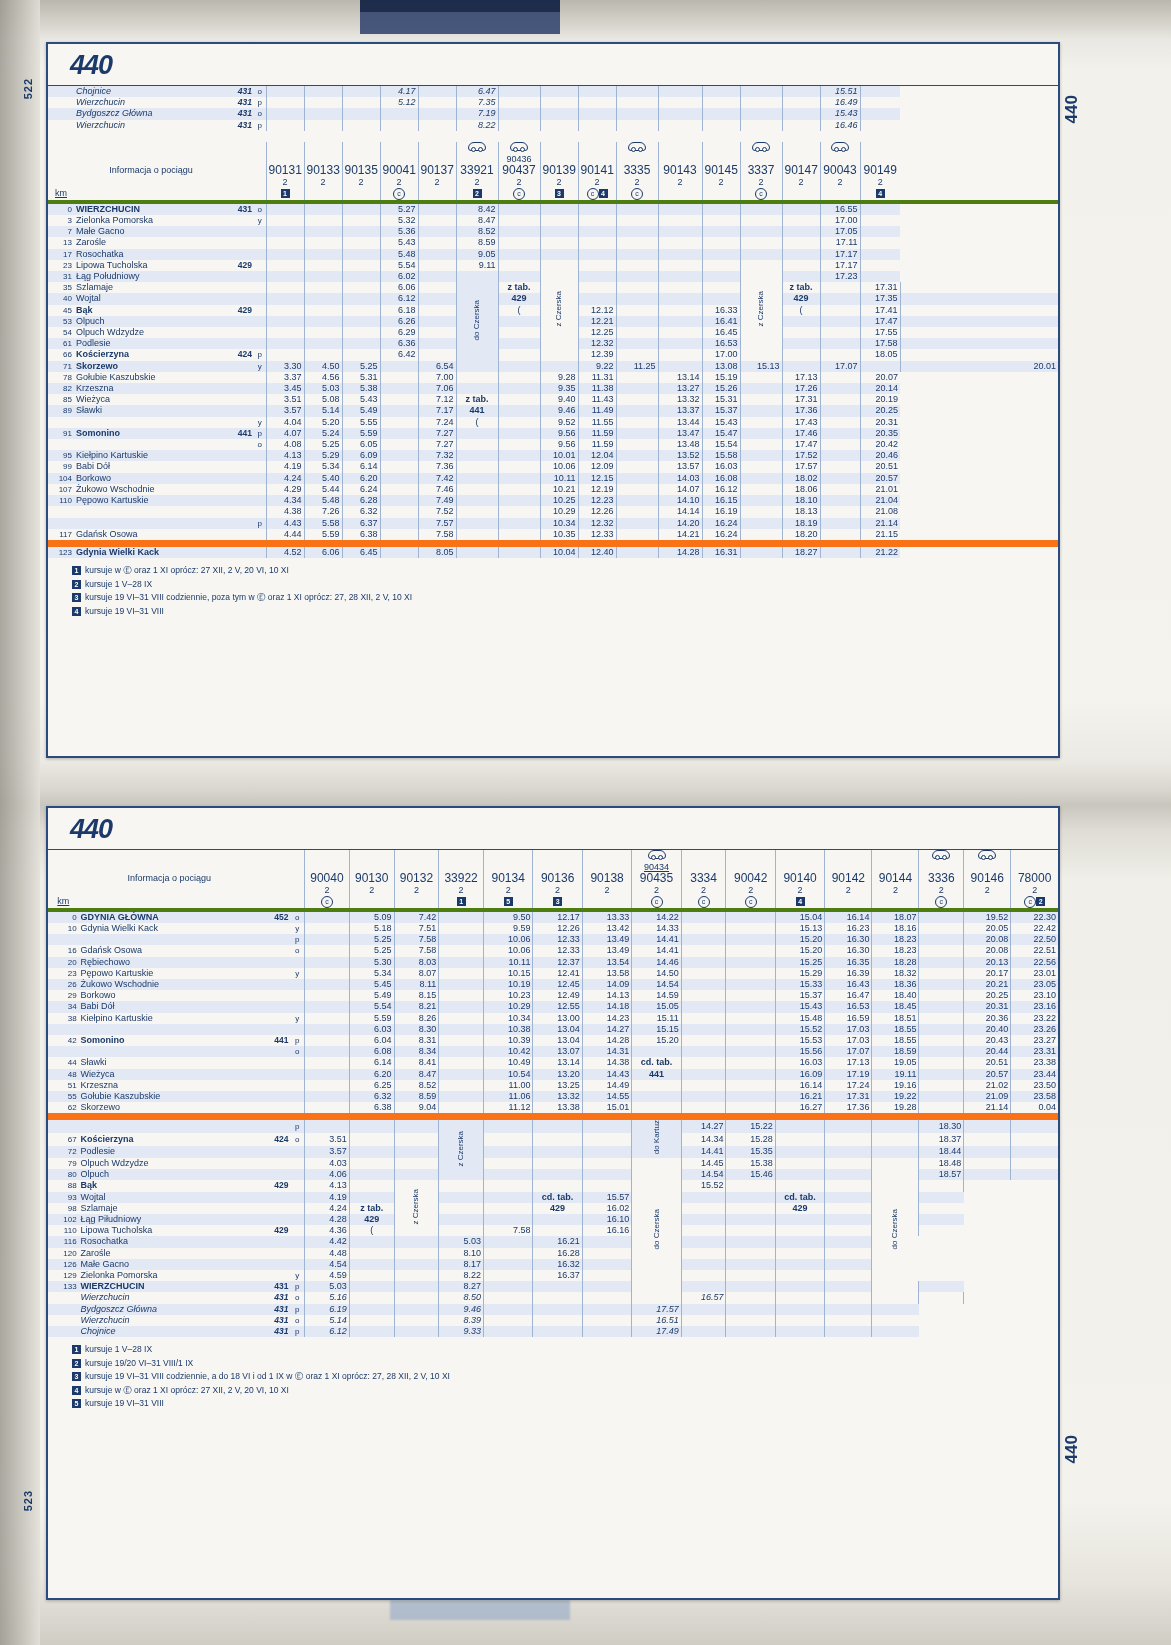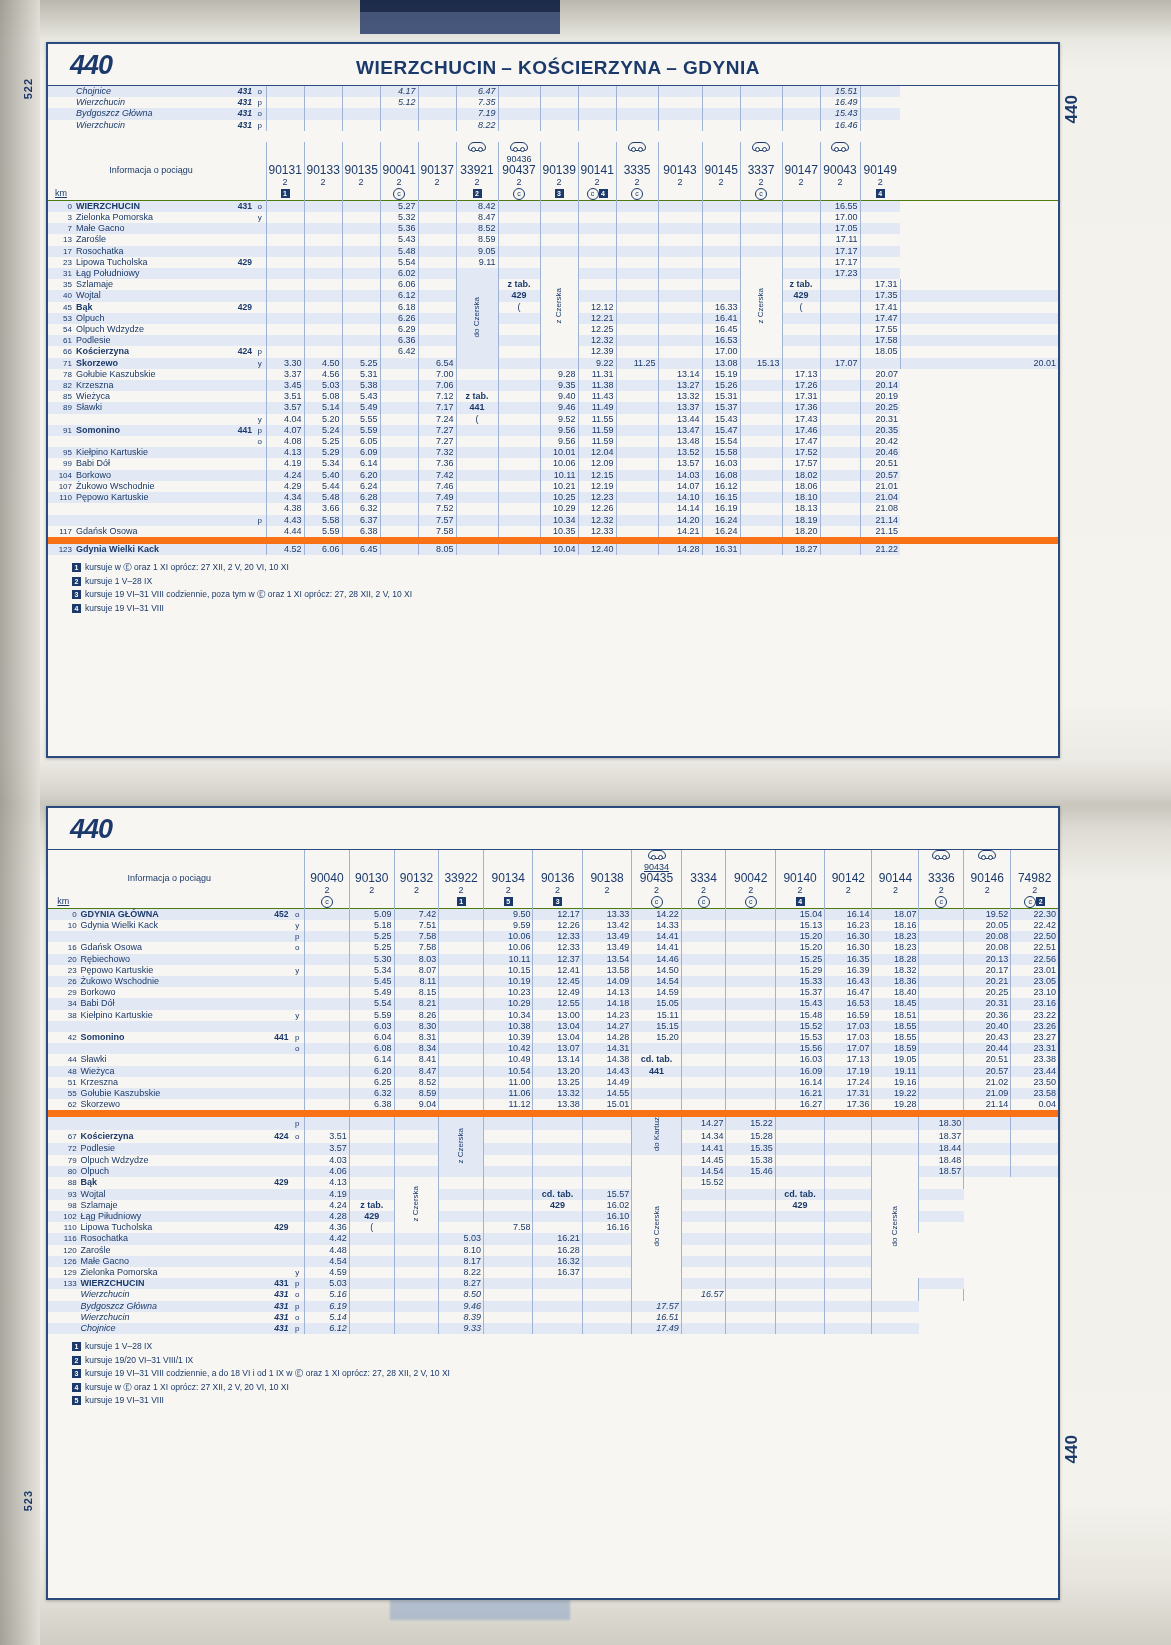--- a/index.html
+++ b/index.html
@@ -99,21 +99,21 @@
     line-height:1;
   }
   .itl{font-style:italic;}
   .bold{font-weight:bold;}
 
   .trainrow td{
     font-size:9px;text-align:center;font-weight:normal;
     height:13px;line-height:13px;
   }
   .trainrow .num{font-size:12px;}
-  .hdrsep{border-bottom:1px solid #4d7c0f;text-decoration:underline;}
+  .hdrsep{border-bottom:4px solid #4d7c0f;text-decoration:underline;}
   .toprule{border-top:7px solid #f97316;}
 
   .sq{
     display:inline-block;width:9px;height:9px;background:#1b3a6b;color:#fff;
     font-size:7px;line-height:9px;text-align:center;font-weight:bold;
     vertical-align:middle;
   }
   .circ{
     display:inline-block;width:10px;height:10px;border:1px solid #1b3a6b;
     border-radius:50%;font-size:7px;line-height:9px;text-align:center;
@@ -150,27 +150,20 @@
 </div>
 
 <div class="pagenum-v" style="left:22px;top:78px;">522</div>
 <div class="bignum-v" style="left:1062px;top:95px;">440</div>
 <div class="pagenum-v" style="left:22px;top:1490px;">523</div>
 <div class="bignum-v" style="left:1062px;top:1435px;">440</div>
 
 <div class="page top">
   <div class="hdr">
     <div class="route-no">440</div>
-    <div class="title-wrap">
-      <span class="route-title">WIERZCHUCIN</span>
-      <span class="route-title small"> – </span>
-      <span class="route-title small">KOŚCIERZYNA</span>
-      <span class="route-title small"> – </span>
-      <span class="route-title">GDYNIA</span>
-    </div>
     <div style="width:40px"></div>
   </div>
 
   <table class="tt">
     <colgroup>
       <col style="width:26px">
         <col style="width:150px">
         <col style="width:30px">
         <col style="width:12px">
       <col style="width:38px">
@@ -964,21 +957,21 @@
       <td class="vl time">18.10</td>
       <td class="vl"></td>
       <td class="vl time">21.04</td>
     </tr>
     <tr>
       <td class="km"></td>
           <td class="stn"></td>
           <td class="lnk"></td>
       <td class="op"></td>
       <td class="vl time">4.38</td>
-      <td class="vl time">3.66</td>
+      <td class="vl time">7.26</td>
       <td class="vl time">6.32</td>
       <td class="vl"></td>
       <td class="vl time">7.52</td>
       <td class="vl"></td>
       <td class="vl time"></td>
       <td class="vl time">10.29</td>
       <td class="vl time">12.26</td>
       <td class="vl"></td>
       <td class="vl time">14.14</td>
       <td class="vl time">16.19</td>
@@ -1144,21 +1137,21 @@
       <td class="vl num">90136</td>
       <td class="vl num">90138</td>
       <td class="vl num">90435</td>
       <td class="vl num">3334</td>
       <td class="vl num">90042</td>
       <td class="vl num">90140</td>
       <td class="vl num">90142</td>
       <td class="vl num">90144</td>
       <td class="vl num">3336</td>
       <td class="vl num">90146</td>
-      <td class="vl num">74982</td>
+      <td class="vl num">78000</td>
     </tr>
     <tr class="trainrow">
       <td colspan="4"></td>
       <td class="vl">2</td>
       <td class="vl">2</td>
       <td class="vl">2</td>
       <td class="vl">2</td>
       <td class="vl">2</td>
       <td class="vl">2</td>
       <td class="vl">2</td>

